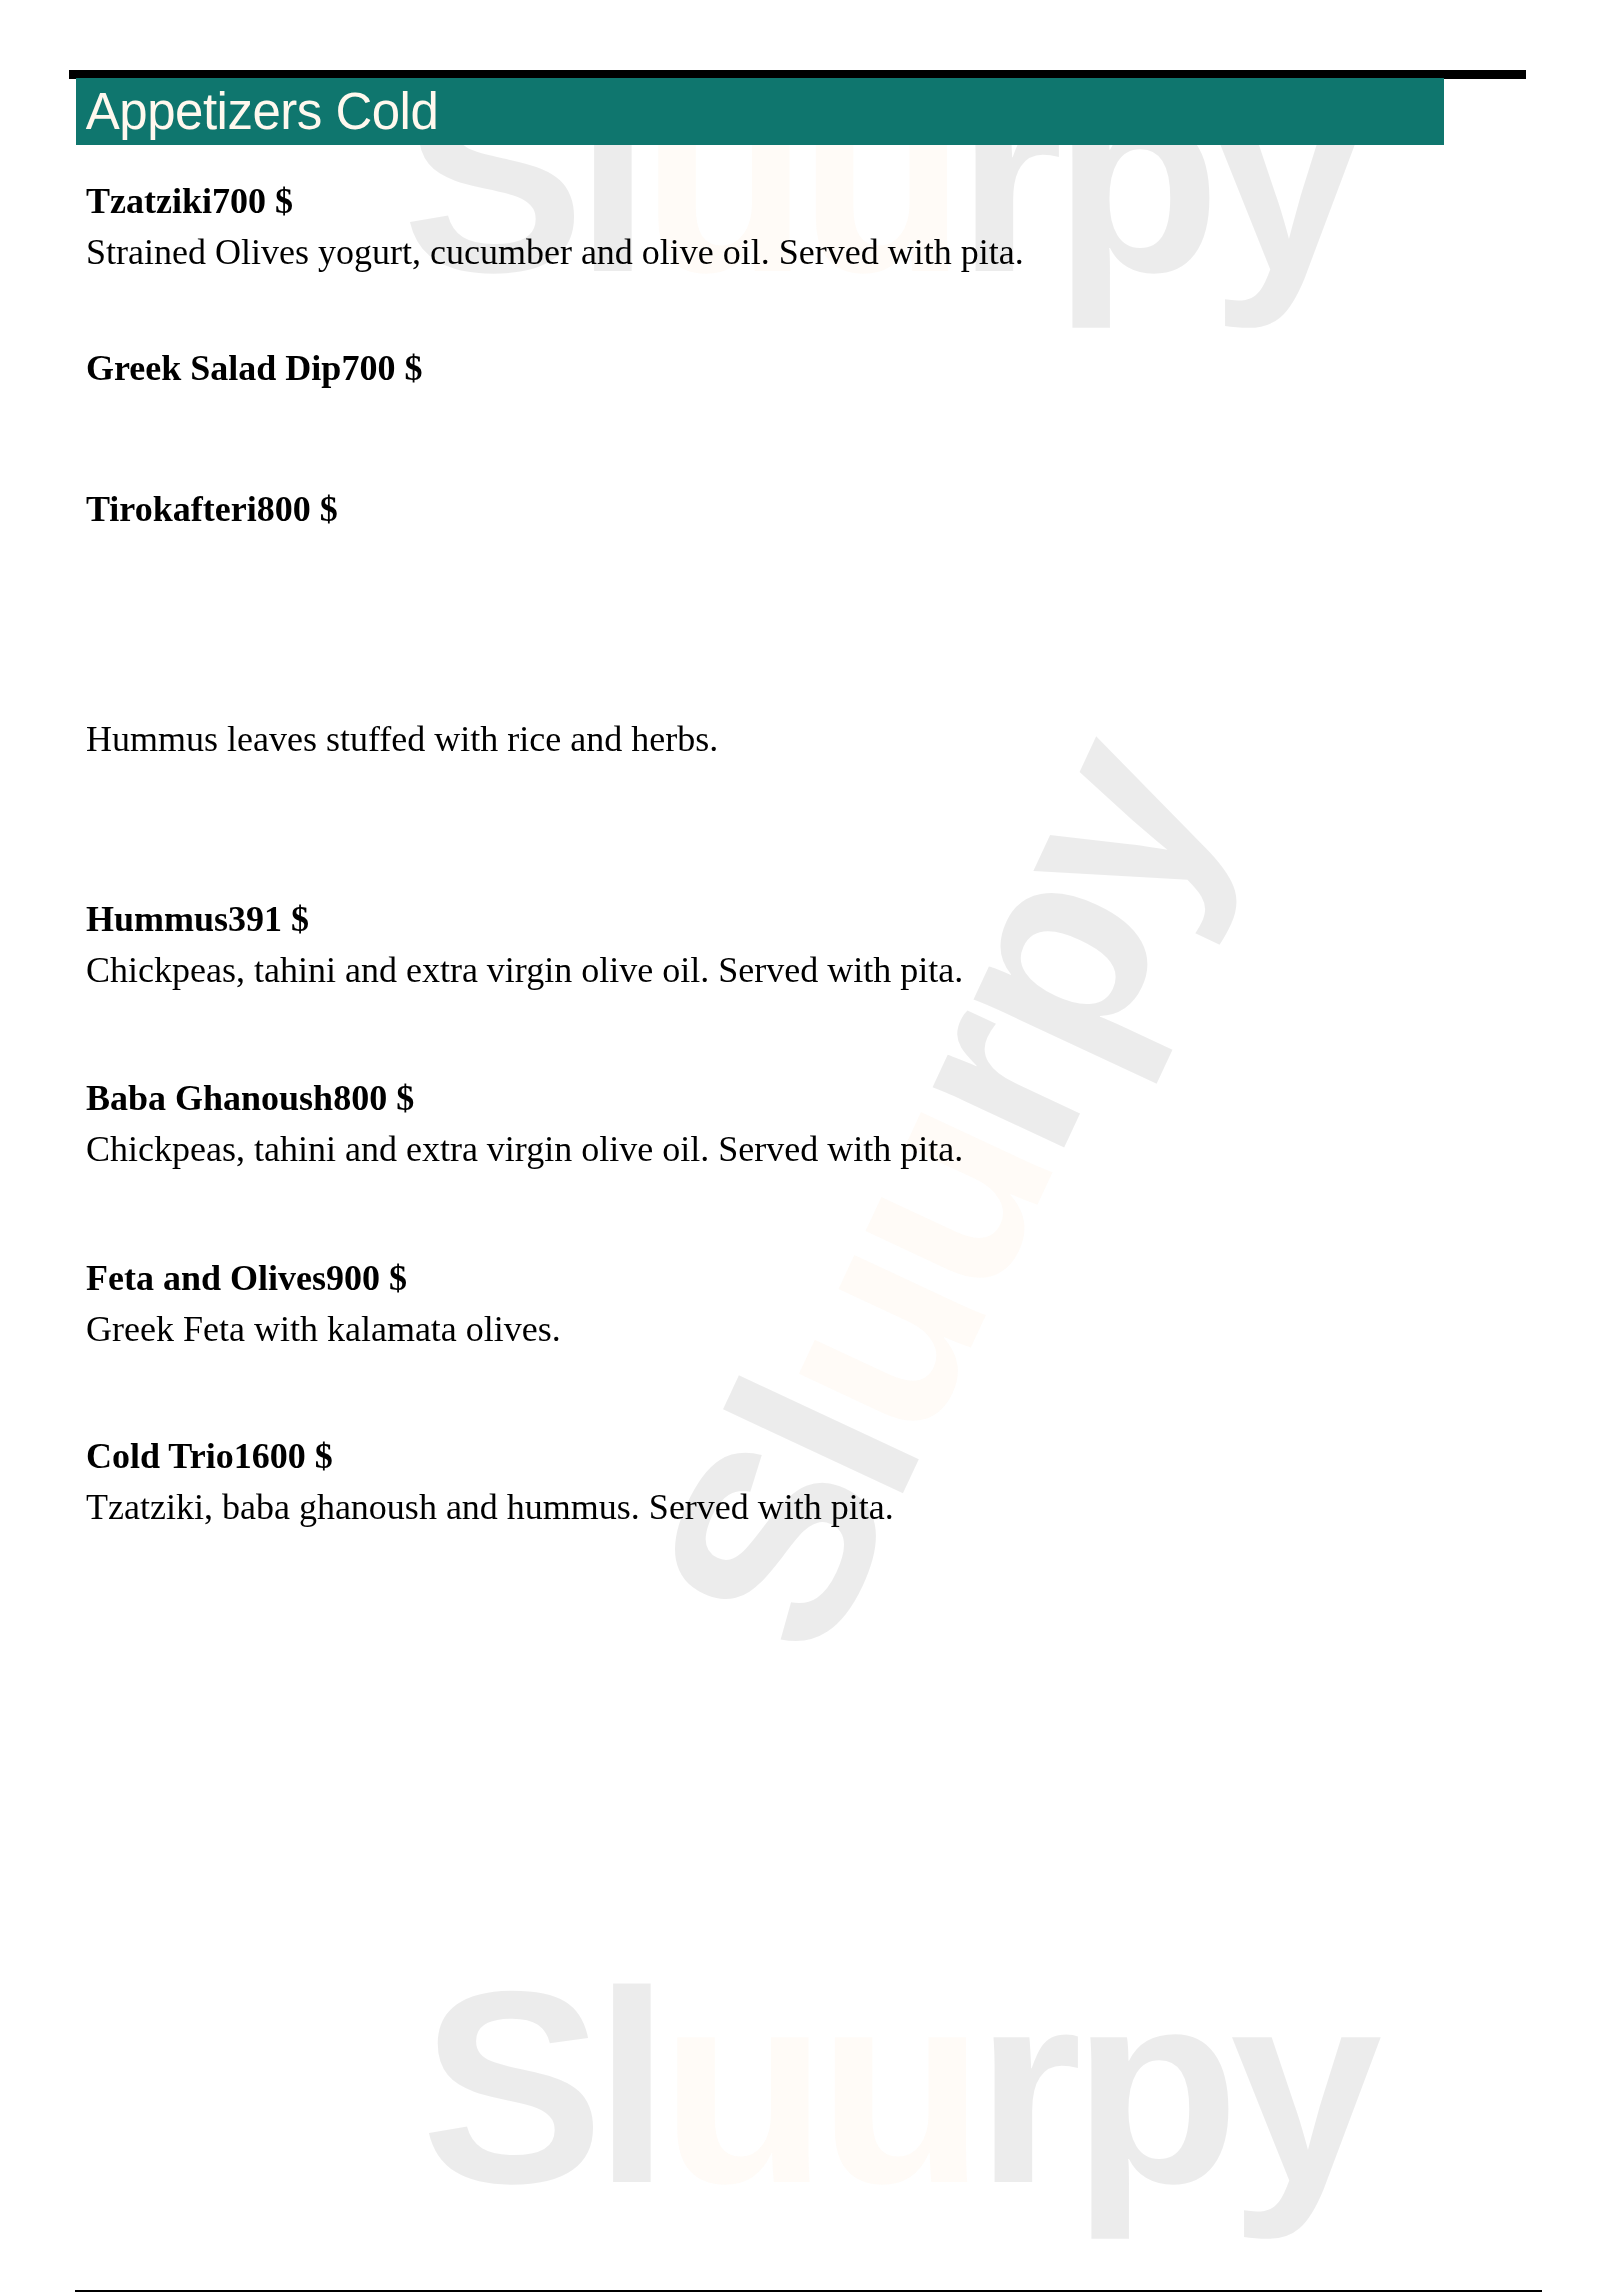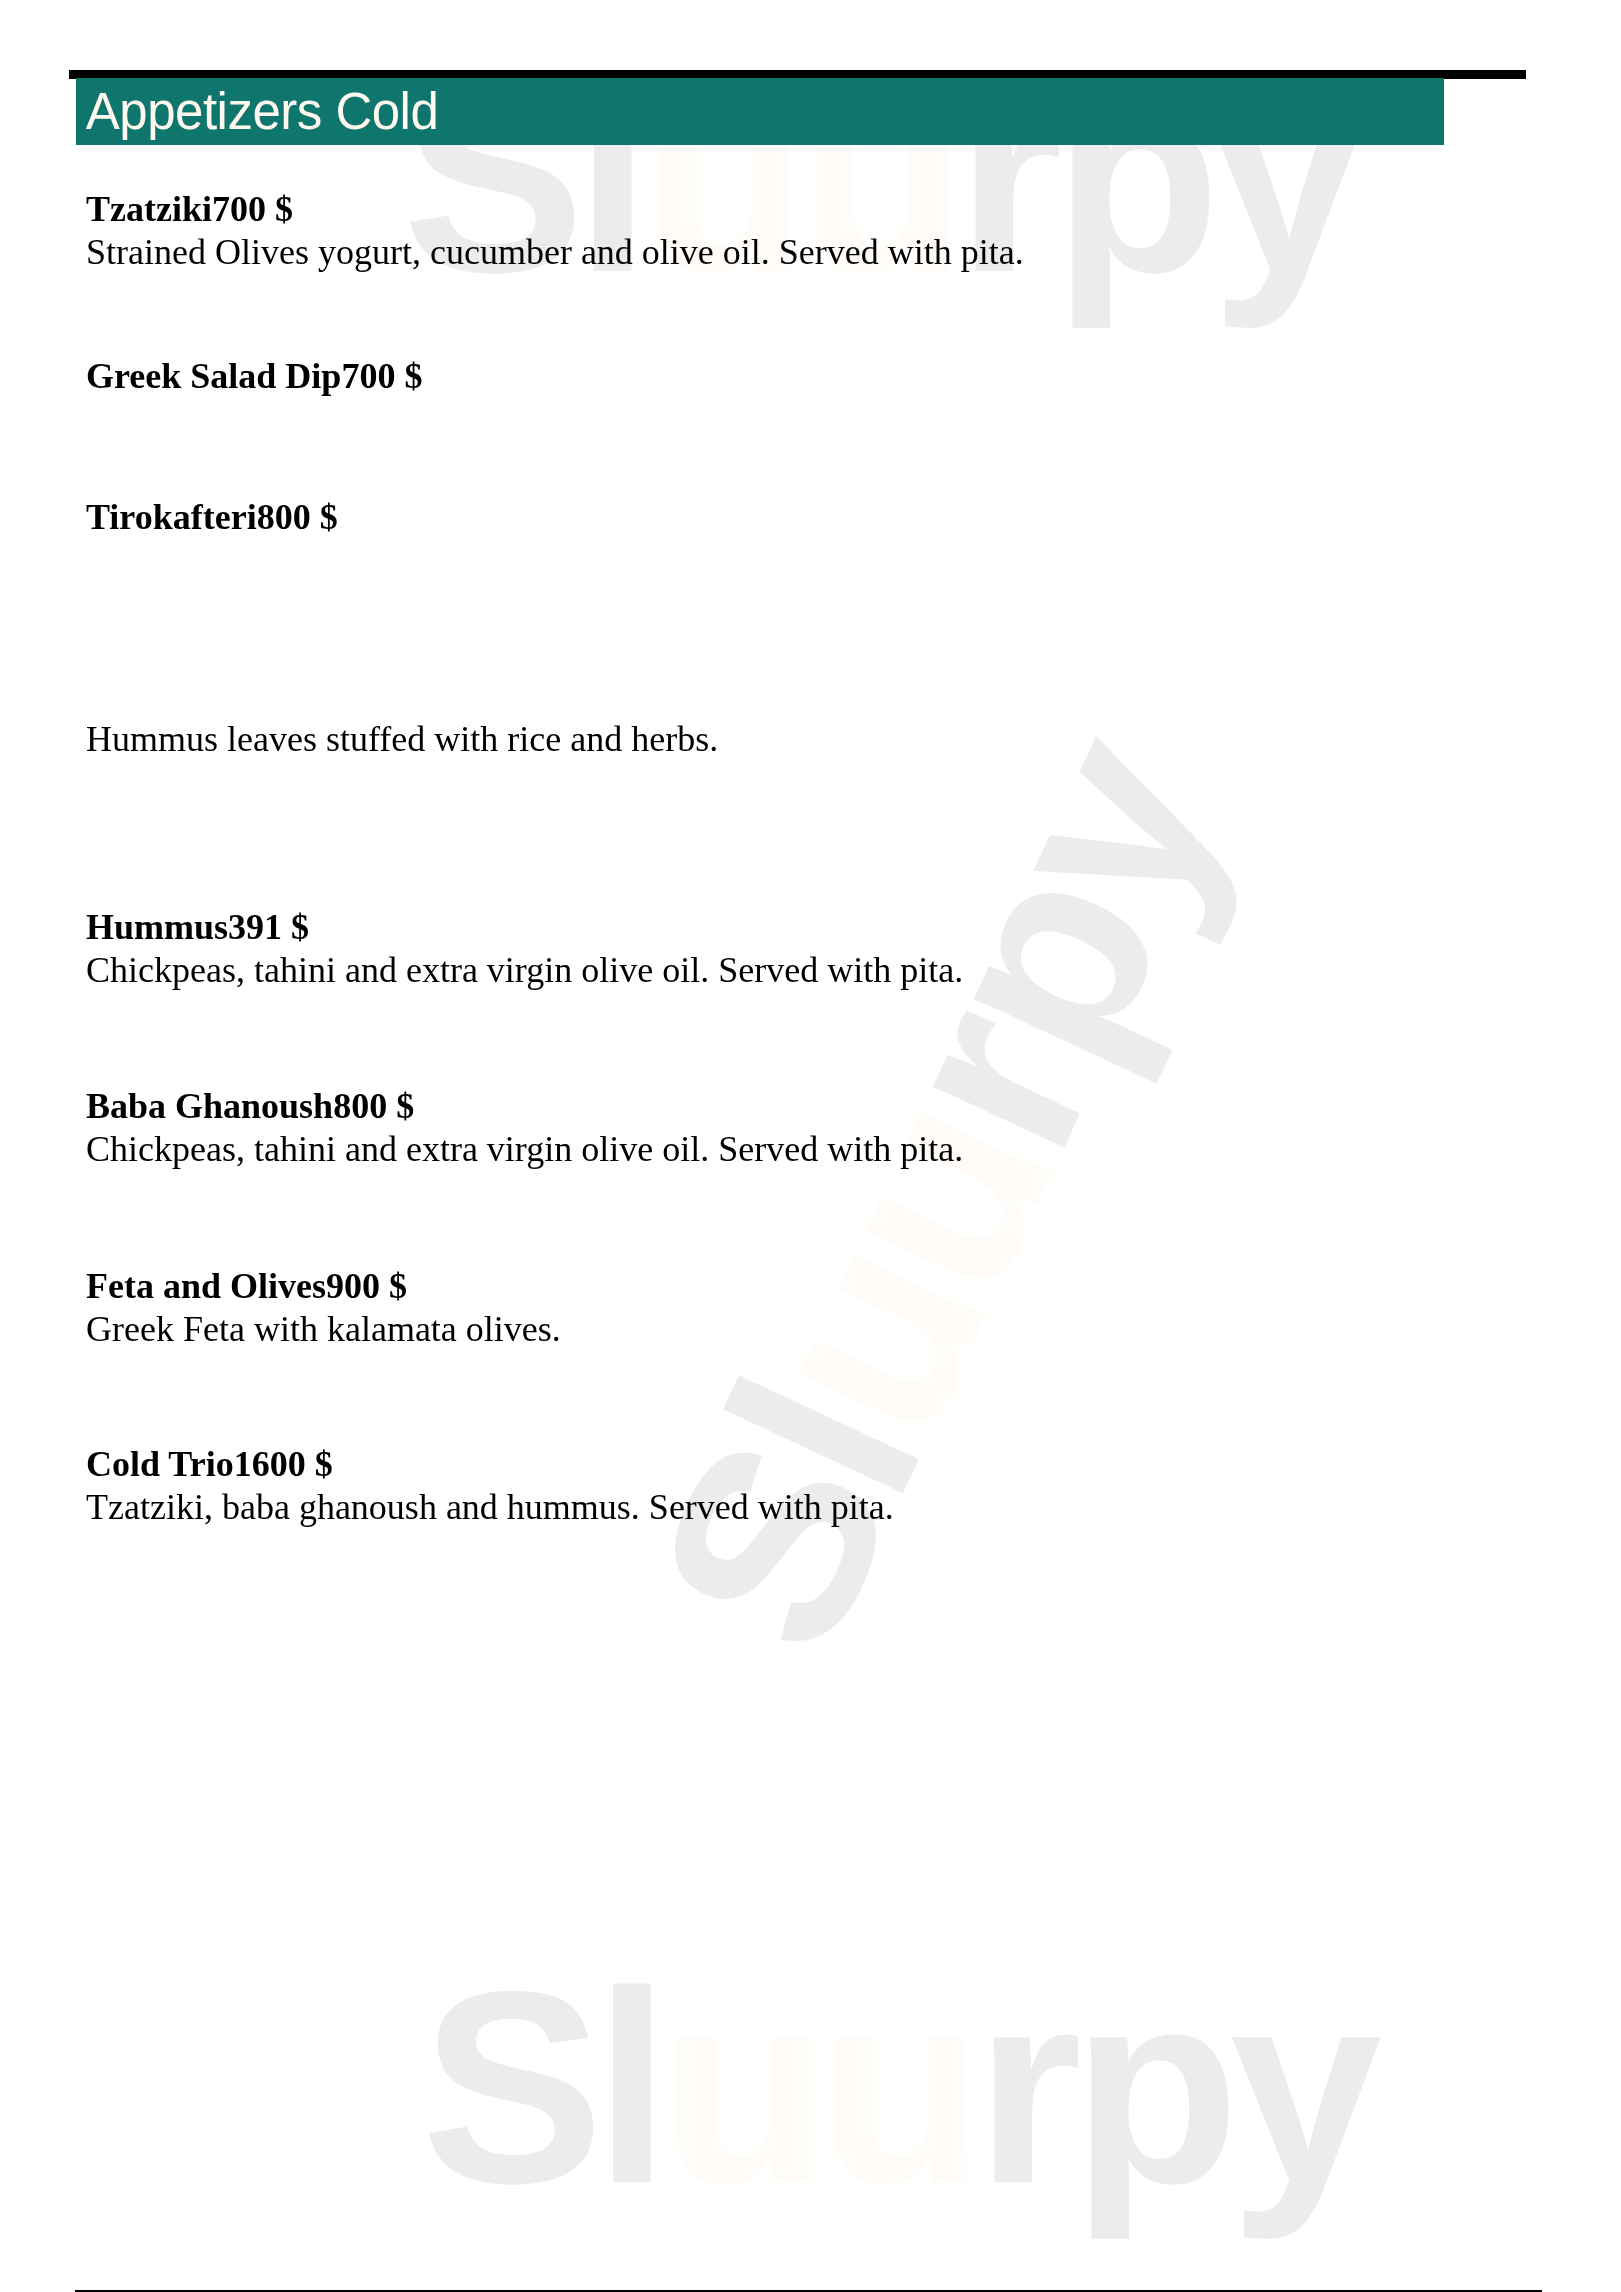--- a/index.html
+++ b/index.html
@@ -20,21 +20,21 @@
     position: absolute; left: 9.8px; top: 3.9px;
     font-family: "Liberation Sans", "DejaVu Sans", sans-serif;
     font-size: 51px; line-height: 59px; color: #fff8ee; letter-spacing: -0.5px;
     white-space: nowrap;
   }
   .item { position: absolute; left: 86px; width: 1296px; }
   .row { display: flex; align-items: baseline; height: 51px; font-weight: bold; }
   .name, .price, .desc {
     font-size: 36px; line-height: 51px; white-space: nowrap;
   }
-  .price { text-align: right; margin-top: 8px; }
+  .price { text-align: right; }
   .desc { display: block; }
   .watermark {
     position: absolute; font-family: "Liberation Sans", "DejaVu Sans", sans-serif;
     font-weight: bold; font-size: 274px; line-height: 1; color: #000; opacity: 0.07;
     pointer-events: none; white-space: nowrap; letter-spacing: -9.8px;
   }
   .watermark .u { color: #f28a1a; opacity: 1; }
   .wm1 { left: 402px; top: 39px; }
   .wm2 { left: 421px; top: 1950px; }
   .wm3 { left: 461px; top: 1059px; transform: rotate(-65deg); transform-origin: center; }

